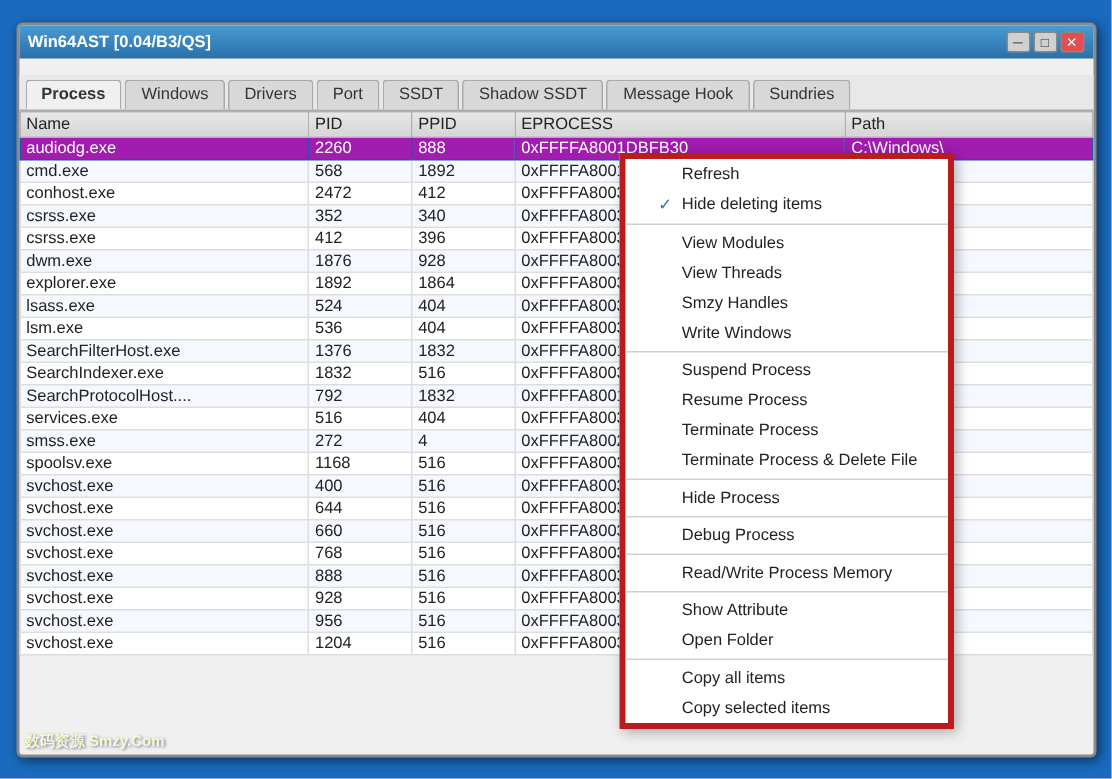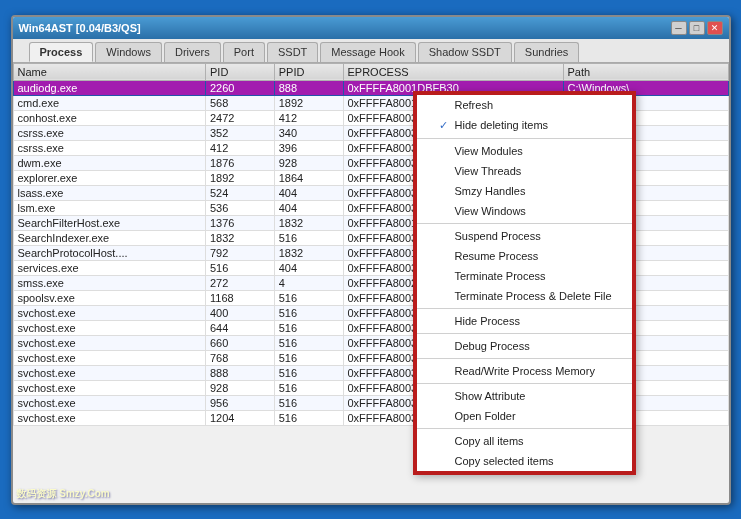--- a/index.html
+++ b/index.html
@@ -60,22 +60,23 @@
       font-size: 9px;
       color: #333;
     }
 
     .tb-btn.close { background: #e05050; color: white; }
 
     .tab-bar {
       background: #e8e8e8;
       border-bottom: 1px solid #aaa;
       display: flex;
-      padding: 3px 4px 0 16px;
+      padding: 3px 4px 0 4px;
       gap: 2px;
+      margin-top: 11px;
     }
 
     .tab {
       padding: 3px 10px;
       border: 1px solid #aaa;
       border-bottom: none;
       background: #d8d8d8;
       cursor: pointer;
       font-size: 11px;
       border-radius: 3px 3px 0 0;
@@ -209,22 +210,22 @@
       <div class="tb-btn close">✕</div>
     </div>
   </div>
 
   <div class="tab-bar">
     <div class="tab active">Process</div>
     <div class="tab">Windows</div>
     <div class="tab">Drivers</div>
     <div class="tab">Port</div>
     <div class="tab">SSDT</div>
+    <div class="tab">Shadow SSDT</div>
     <div class="tab">Message Hook</div>
-    <div class="tab">Shadow SSDT</div>
     <div class="tab">Sundries</div>
   </div>
 
   <div class="content-area">
     <div class="table-wrapper">
       <table>
         <thead>
           <tr>
             <th style="width:140px">Name</th>
             <th style="width:50px">PID</th>
@@ -416,21 +417,21 @@
         <div class="ctx-item">
           <span class="ctx-checkmark"></span>
           <span>View Threads</span>
         </div>
         <div class="ctx-item">
           <span class="ctx-checkmark"></span>
           <span>Smzy Handles</span>
         </div>
         <div class="ctx-item">
           <span class="ctx-checkmark"></span>
-          <span>View Windows</span>
+          <span>Write Windows</span>
         </div>
         <div class="ctx-separator"></div>
         <div class="ctx-item">
           <span class="ctx-checkmark"></span>
           <span>Suspend Process</span>
         </div>
         <div class="ctx-item">
           <span class="ctx-checkmark"></span>
           <span>Resume Process</span>
         </div>

